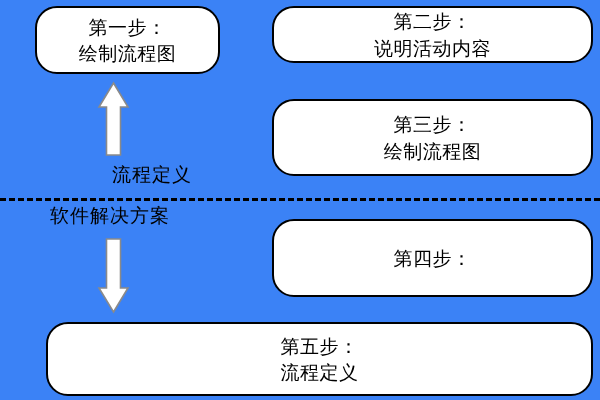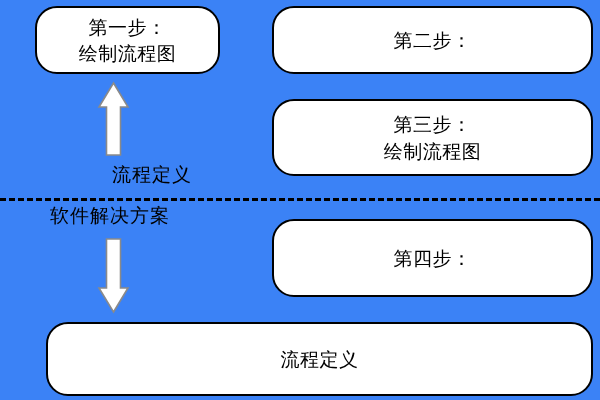--- a/index.html
+++ b/index.html
@@ -60,34 +60,36 @@
 </head>
 <body>
 
 <div id="canvas">
 
   <div class="step-box" style="left: 35px; top: 6px; width: 185px; height: 68px;">
     <span class="step-line">第一步：</span>
     <span class="step-line">绘制流程图</span>
   </div>
 
-  <div class="step-box" style="left: 272px; top: 6px; width: 321px; height: 68px;">
+  <div class="step-box" style="left: 272px; top: 6px; width: 321px; height: 57px;">
     <span class="step-line">第二步：</span>
+    <span class="step-line">说明活动内容</span>
   </div>
 
   <div class="step-box" style="left: 272px; top: 99px; width: 321px; height: 77px;">
     <span class="step-line">第三步：</span>
     <span class="step-line">绘制流程图</span>
   </div>
 
   <div class="step-box" style="left: 272px; top: 219px; width: 321px; height: 78px; gap: 16px;">
     <span class="step-line">第四步：</span>
   </div>
 
   <div class="step-box" style="left: 46px; top: 322px; width: 547px; height: 74px;">
+    <span class="step-line">第五步：</span>
     <span class="step-line">流程定义</span>
   </div>
 
   <div class="divider" style="top: 198px;"></div>
 
   <div class="side-label" style="left: 72px; top: 165px; margin-left: 40px;">流程定义</div>
 
   <div class="side-label" style="left: 50px; top: 208px; font-family: Liberation Mono, monospace;">软件解决方案</div>
 
   <div class="arrow" style="left: 97px; top: 81px; width: 33px; height: 76px;">

